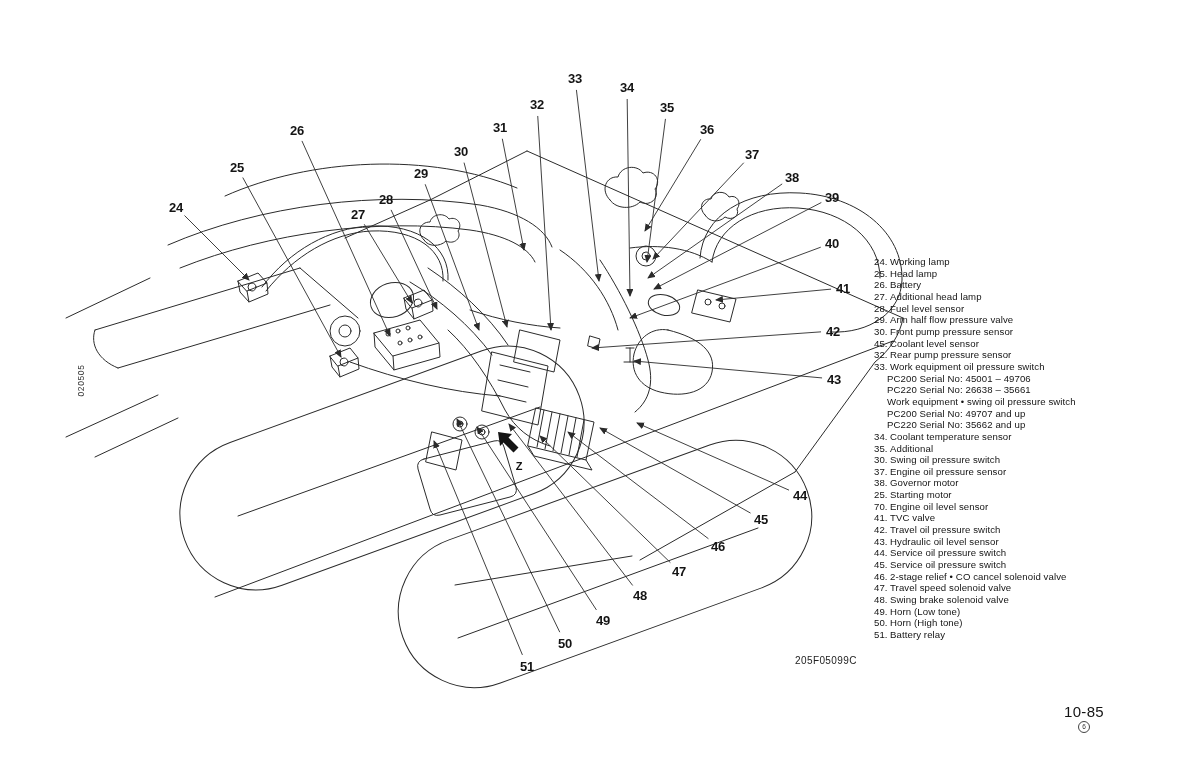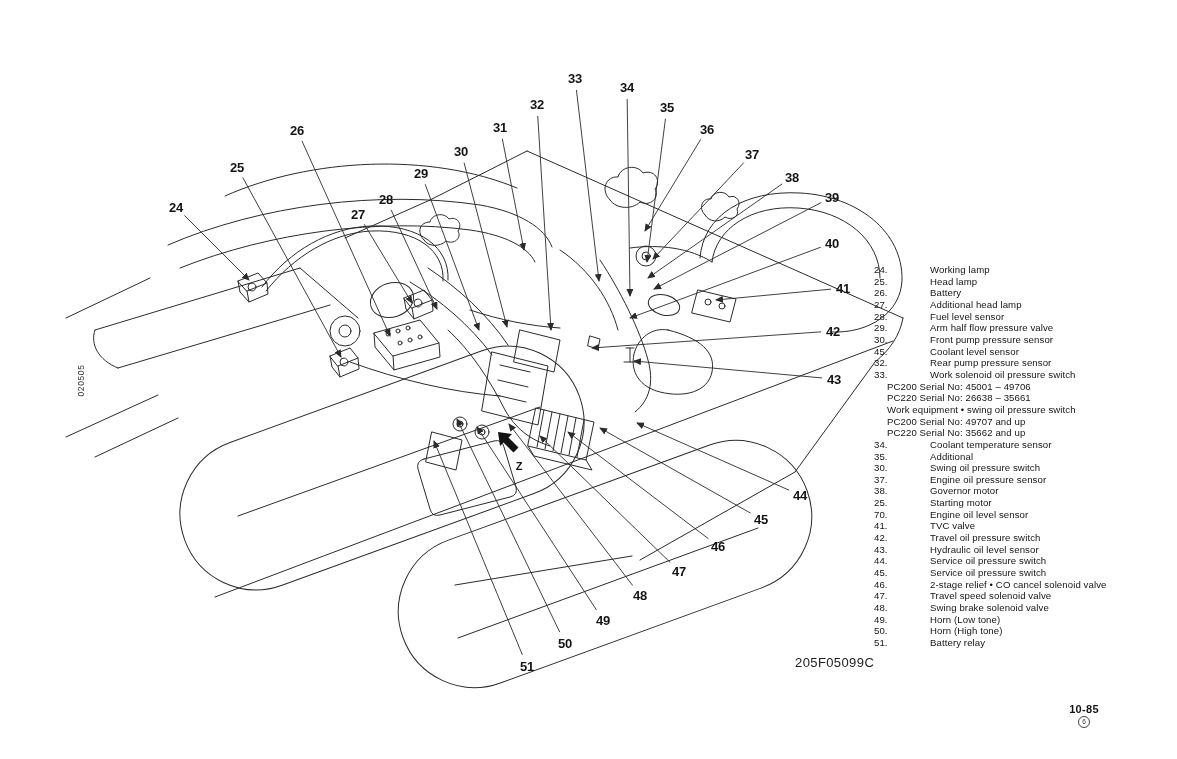--- a/index.html
+++ b/index.html
@@ -25,42 +25,42 @@
     font-family:"Liberation Sans",sans-serif;
     font-size:13px;font-weight:bold;fill:var(--text);
     text-anchor:middle;letter-spacing:-0.3px;
   }
   .zlabel{
     font-family:"Liberation Sans",sans-serif;
     font-size:11px;font-weight:bold;fill:var(--text);
     text-anchor:middle;
   }
   .legend{
-    position:absolute;left:874px;top:264px;width:300px;
+    position:absolute;left:874px;top:256px;width:300px;
     font-size:9.6px;line-height:11.65px;color:var(--text);
     letter-spacing:0.1px;
   }
   .legend-item{display:flex;}
   .li-num{width:16px;flex:none;}
-  .li-label{flex:1;margin-left:40px;}
+  .li-label{flex:1;}
   .legend-sub{padding-left:13px;}
   .margin-code{
     position:absolute;left:54px;top:374px;width:56px;height:13px;
     font-size:8.5px;letter-spacing:0.6px;color:#333;text-align:center;
     transform:rotate(-90deg);transform-origin:center;
   }
   .figure-code{
     position:absolute;left:795px;top:655px;
-    font-size:13px;letter-spacing:0.4px;color:#222;
+    font-size:10px;letter-spacing:0.4px;color:#222;
   }
   .page-number-block{
     position:absolute;left:1040px;top:703px;width:88px;text-align:center;
   }
   .page-number{
-    font-size:11px;font-weight:bold;color:var(--text);letter-spacing:0.3px;
+    font-size:15px;font-weight:normal;color:var(--text);letter-spacing:0.3px;
   }
   .revision-mark{
     margin:1px auto 0;width:10px;height:10px;
     border:1px solid #444;border-radius:50%;
     font-size:6.5px;line-height:10px;color:#333;text-align:center;
   }
 </style>
 </head>
 <body>
 
@@ -280,21 +280,21 @@
       <div class="legend-item">
         <span class="li-num">45.</span>
         <span class="li-label">Coolant level sensor</span>
       </div>
       <div class="legend-item">
         <span class="li-num">32.</span>
         <span class="li-label">Rear pump pressure sensor</span>
       </div>
       <div class="legend-item">
         <span class="li-num">33.</span>
-        <span class="li-label">Work solenoid oil pressure switch</span>
+        <span class="li-label">Work equipment oil pressure switch</span>
       </div>
       <div class="legend-sub">PC200 Serial No: 45001 – 49706</div>
       <div class="legend-sub">PC220 Serial No: 26638 – 35661</div>
       <div class="legend-sub">Work equipment • swing oil pressure switch</div>
       <div class="legend-sub">PC200 Serial No: 49707 and up</div>
       <div class="legend-sub">PC220 Serial No: 35662 and up</div>
       <div class="legend-item">
         <span class="li-num">34.</span>
         <span class="li-label">Coolant temperature sensor</span>
       </div>

